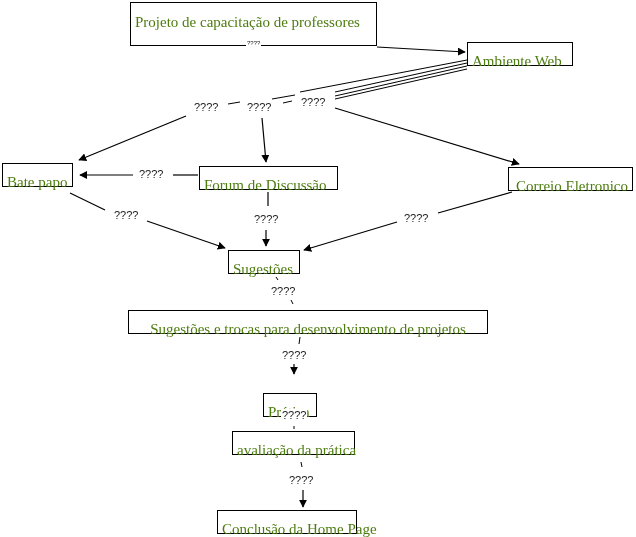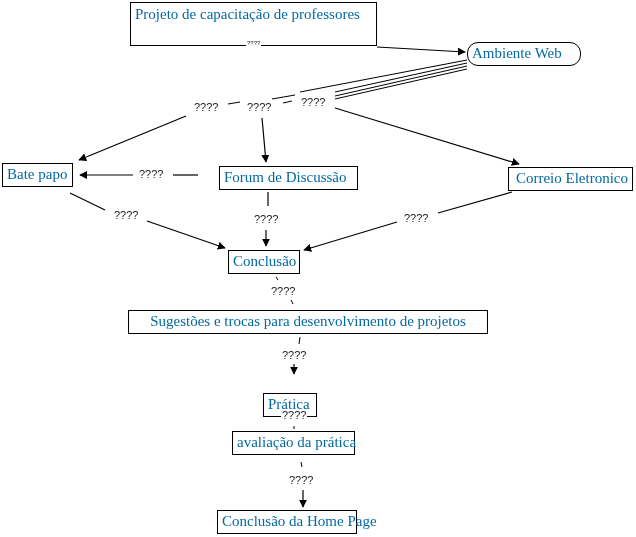--- a/index.html
+++ b/index.html
@@ -4,24 +4,24 @@
   <style>
     html, body { margin: 0; padding: 0; background: #ffffff; }
     body { width: 636px; height: 537px; position: relative; overflow: hidden; }
     #canvas { position: absolute; left: 0; top: 0; width: 636px; height: 537px; }
     .node {
       position: absolute;
       border: 1px solid #000;
       background: #fff;
       font-family: "Liberation Serif", "DejaVu Serif", serif;
       font-size: 15px;
-      color: #0369a1;
+      color: #4d7c0f;
       white-space: nowrap;
       line-height: 20px;
-      padding: 0 4px;
+      padding: 8px 4px;
       box-sizing: border-box;
     }
     .lbl {
       position: absolute;
       font-family: "Liberation Sans", "DejaVu Sans", sans-serif;
       font-size: 11px;
       color: #222;
       background: #fff;
       line-height: 12px;
       padding: 0 1px;
@@ -62,25 +62,25 @@
       <line x1="300" y1="337" x2="299" y2="344" stroke="#000" stroke-width="1"></line>
       <line x1="294" y1="364" x2="294" y2="374" stroke="#000" stroke-width="1.2" marker-end="url(#arr)"></line>
       <line x1="294" y1="403" x2="294" y2="405" stroke="#000" stroke-width="1"></line>
       <line x1="294" y1="426" x2="294" y2="429" stroke="#000" stroke-width="1"></line>
       <line x1="301" y1="462" x2="302" y2="467" stroke="#000" stroke-width="1"></line>
       <line x1="303" y1="490" x2="303" y2="507" stroke="#000" stroke-width="1.2" marker-end="url(#arr)"></line>
     </g>
 </svg>
 
 <div class="node" style="left:130px; top:2px; width:247px; height:44px; line-height:22px;">Projeto de capacitação de professores</div>
-<div class="node" style="left:467px; top:42px; width:114px; height:24px;border-radius:11px;">Ambiente Web</div>
+<div class="node" style="left:467px; top:42px; width:106px; height:24px;">Ambiente Web</div>
 <div class="node" style="left:2px; top:163px; width:71px; height:24px;">Bate papo</div>
-<div class="node" style="left:199px; top:166px; width:139px; height:24px;margin-left:20px;">Forum de Discussão</div>
+<div class="node" style="left:199px; top:166px; width:139px; height:24px;">Forum de Discussão</div>
 <div class="node" style="left:508px; top:167px; width:125px; height:24px;text-align:right;">Correio Eletronico</div>
-<div class="node" style="left:228px; top:250px; width:72px; height:24px;">Conclusão</div>
+<div class="node" style="left:228px; top:250px; width:72px; height:24px;">Sugestões</div>
 <div class="node" style="left:128px; top:310px; width:360px; height:24px;text-align:center;">Sugestões e trocas para desenvolvimento de projetos</div>
 <div class="node" style="left:263px; top:377px; width:54px; height:24px;margin-top:16px;">Prática</div>
 <div class="node" style="left:232px; top:431px; width:123px; height:24px;">avaliação da prática</div>
 <div class="node" style="left:217px; top:510px; width:140px; height:24px;">Conclusão da Home Page</div>
 
 <div class="lbl" style="left:246px; top:40px; font-size:6px; line-height:6px;">????</div>
 <div class="lbl" style="left:193px; top:101px;">????</div>
 <div class="lbl" style="left:246px; top:101px;">????</div>
 <div class="lbl" style="left:300px; top:96px;">????</div>
 <div class="lbl" style="left:138px; top:168px;">????</div>

